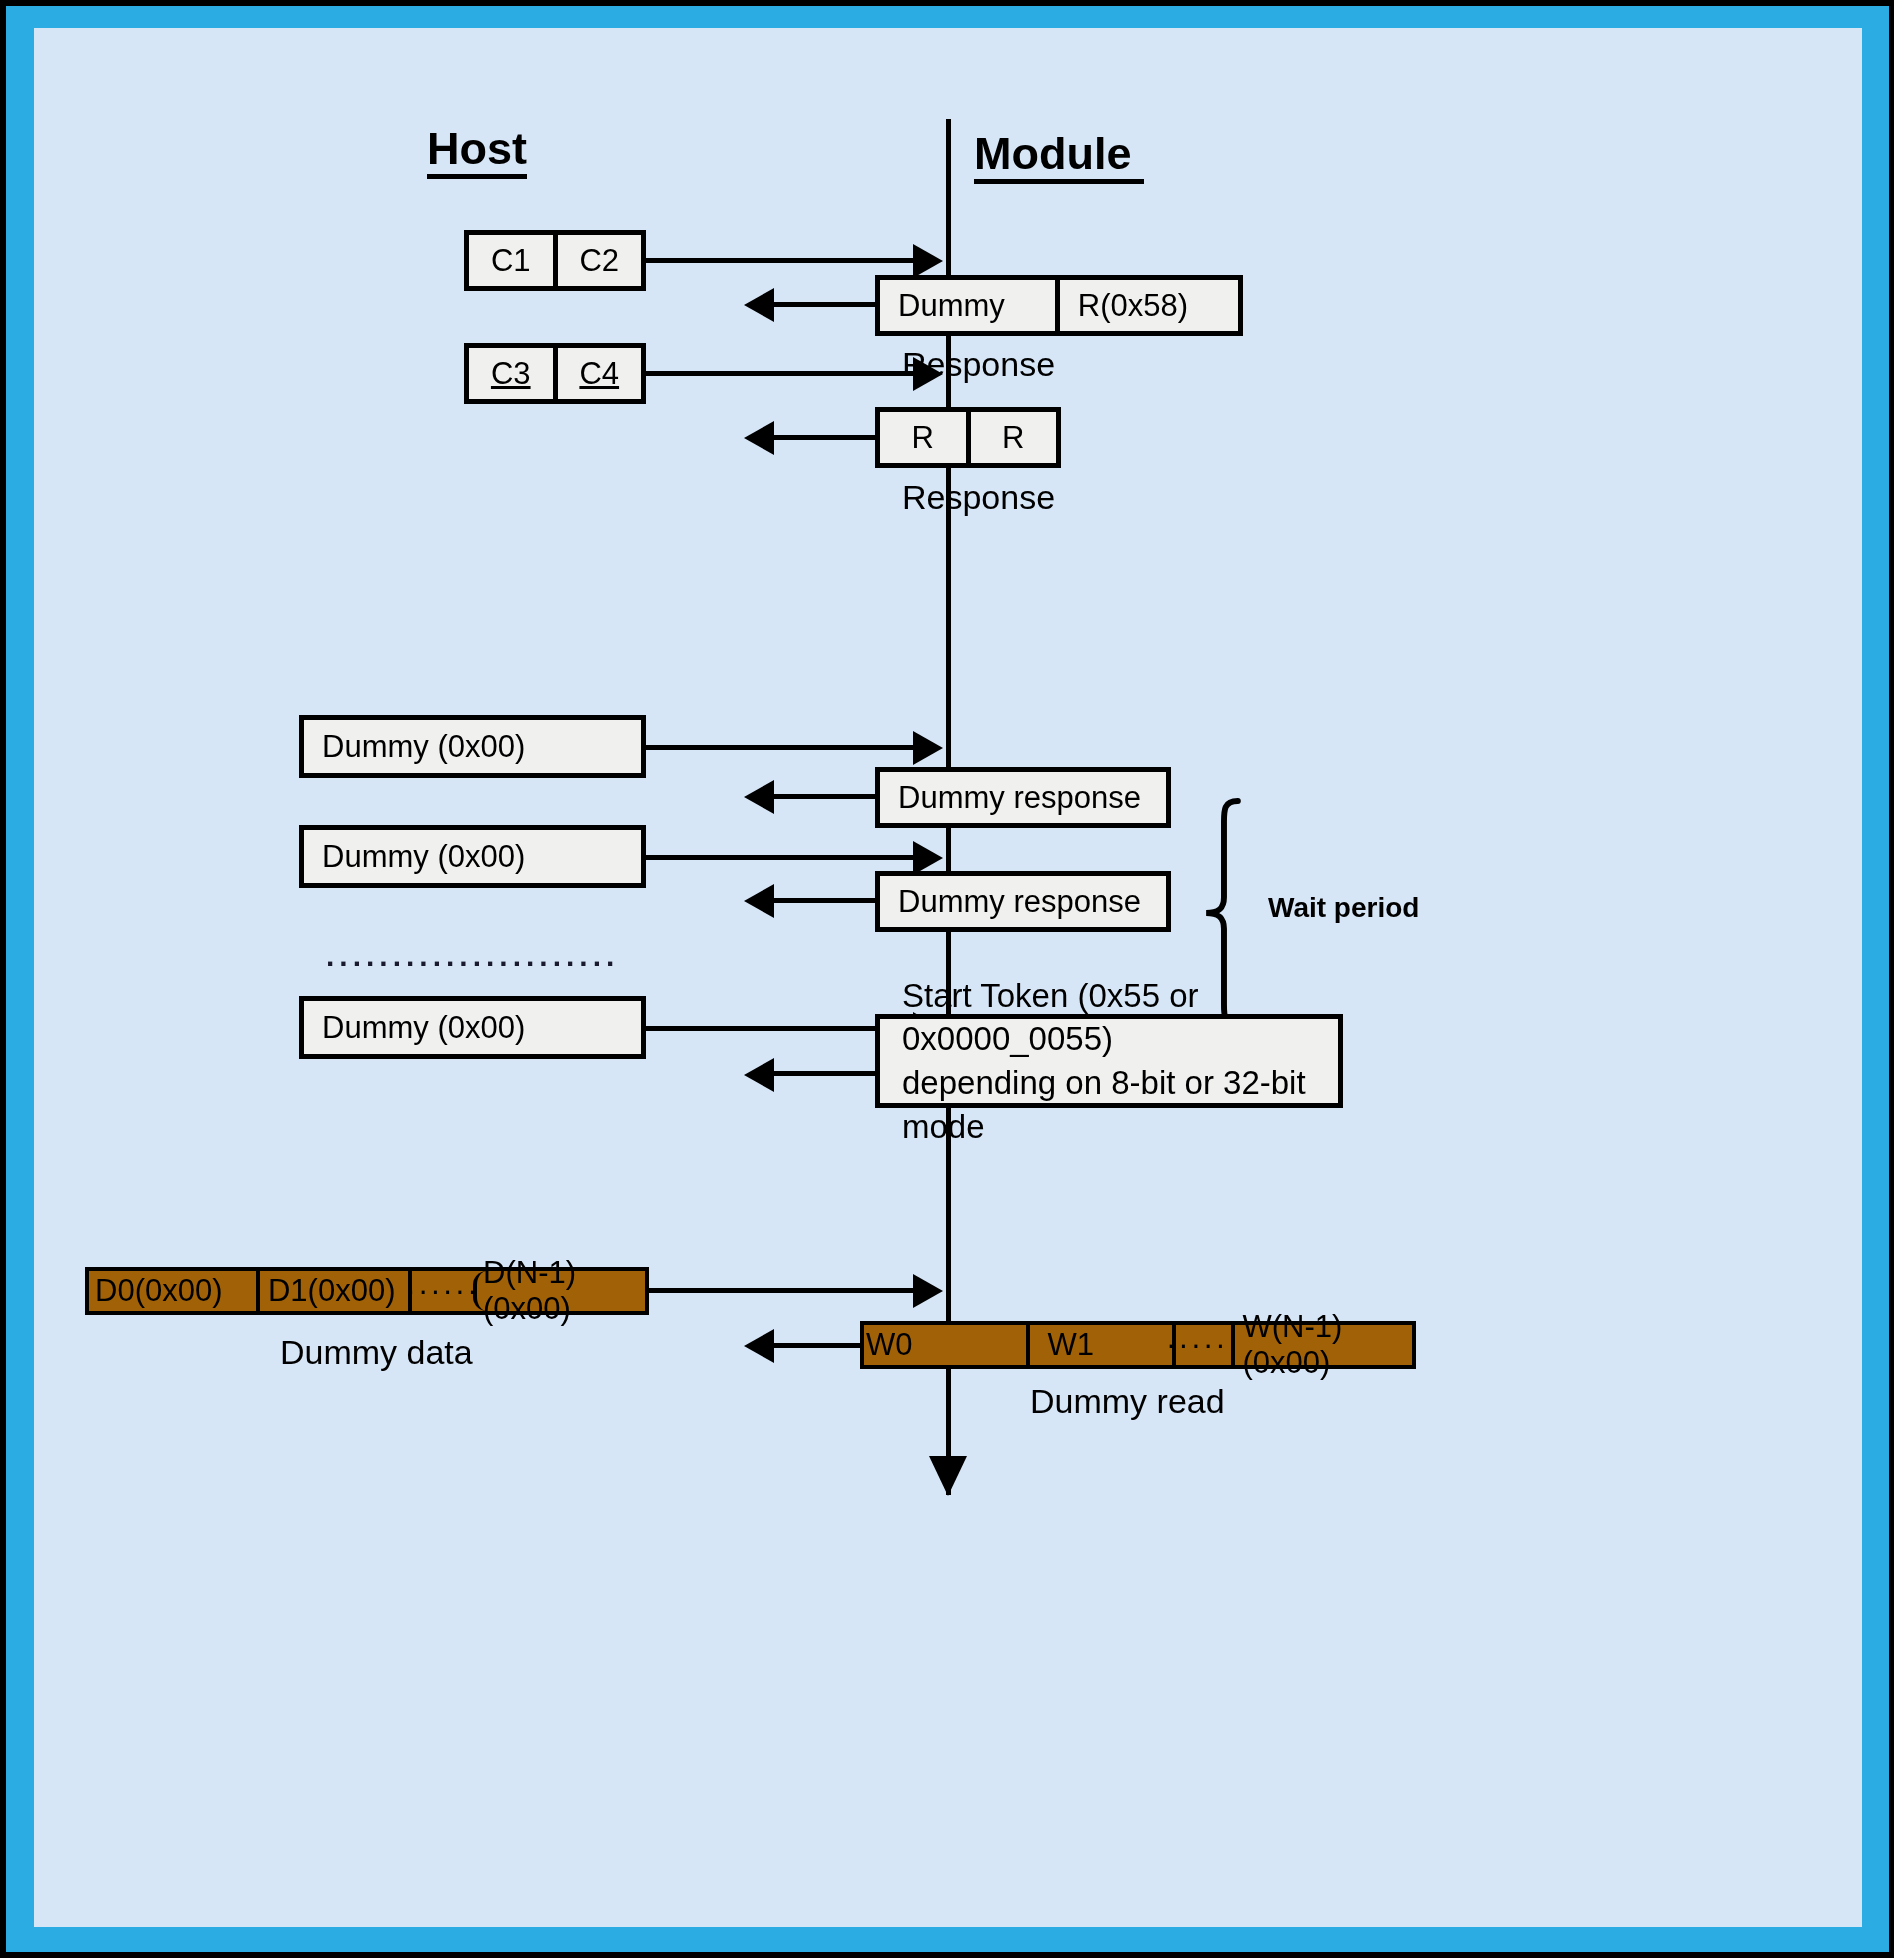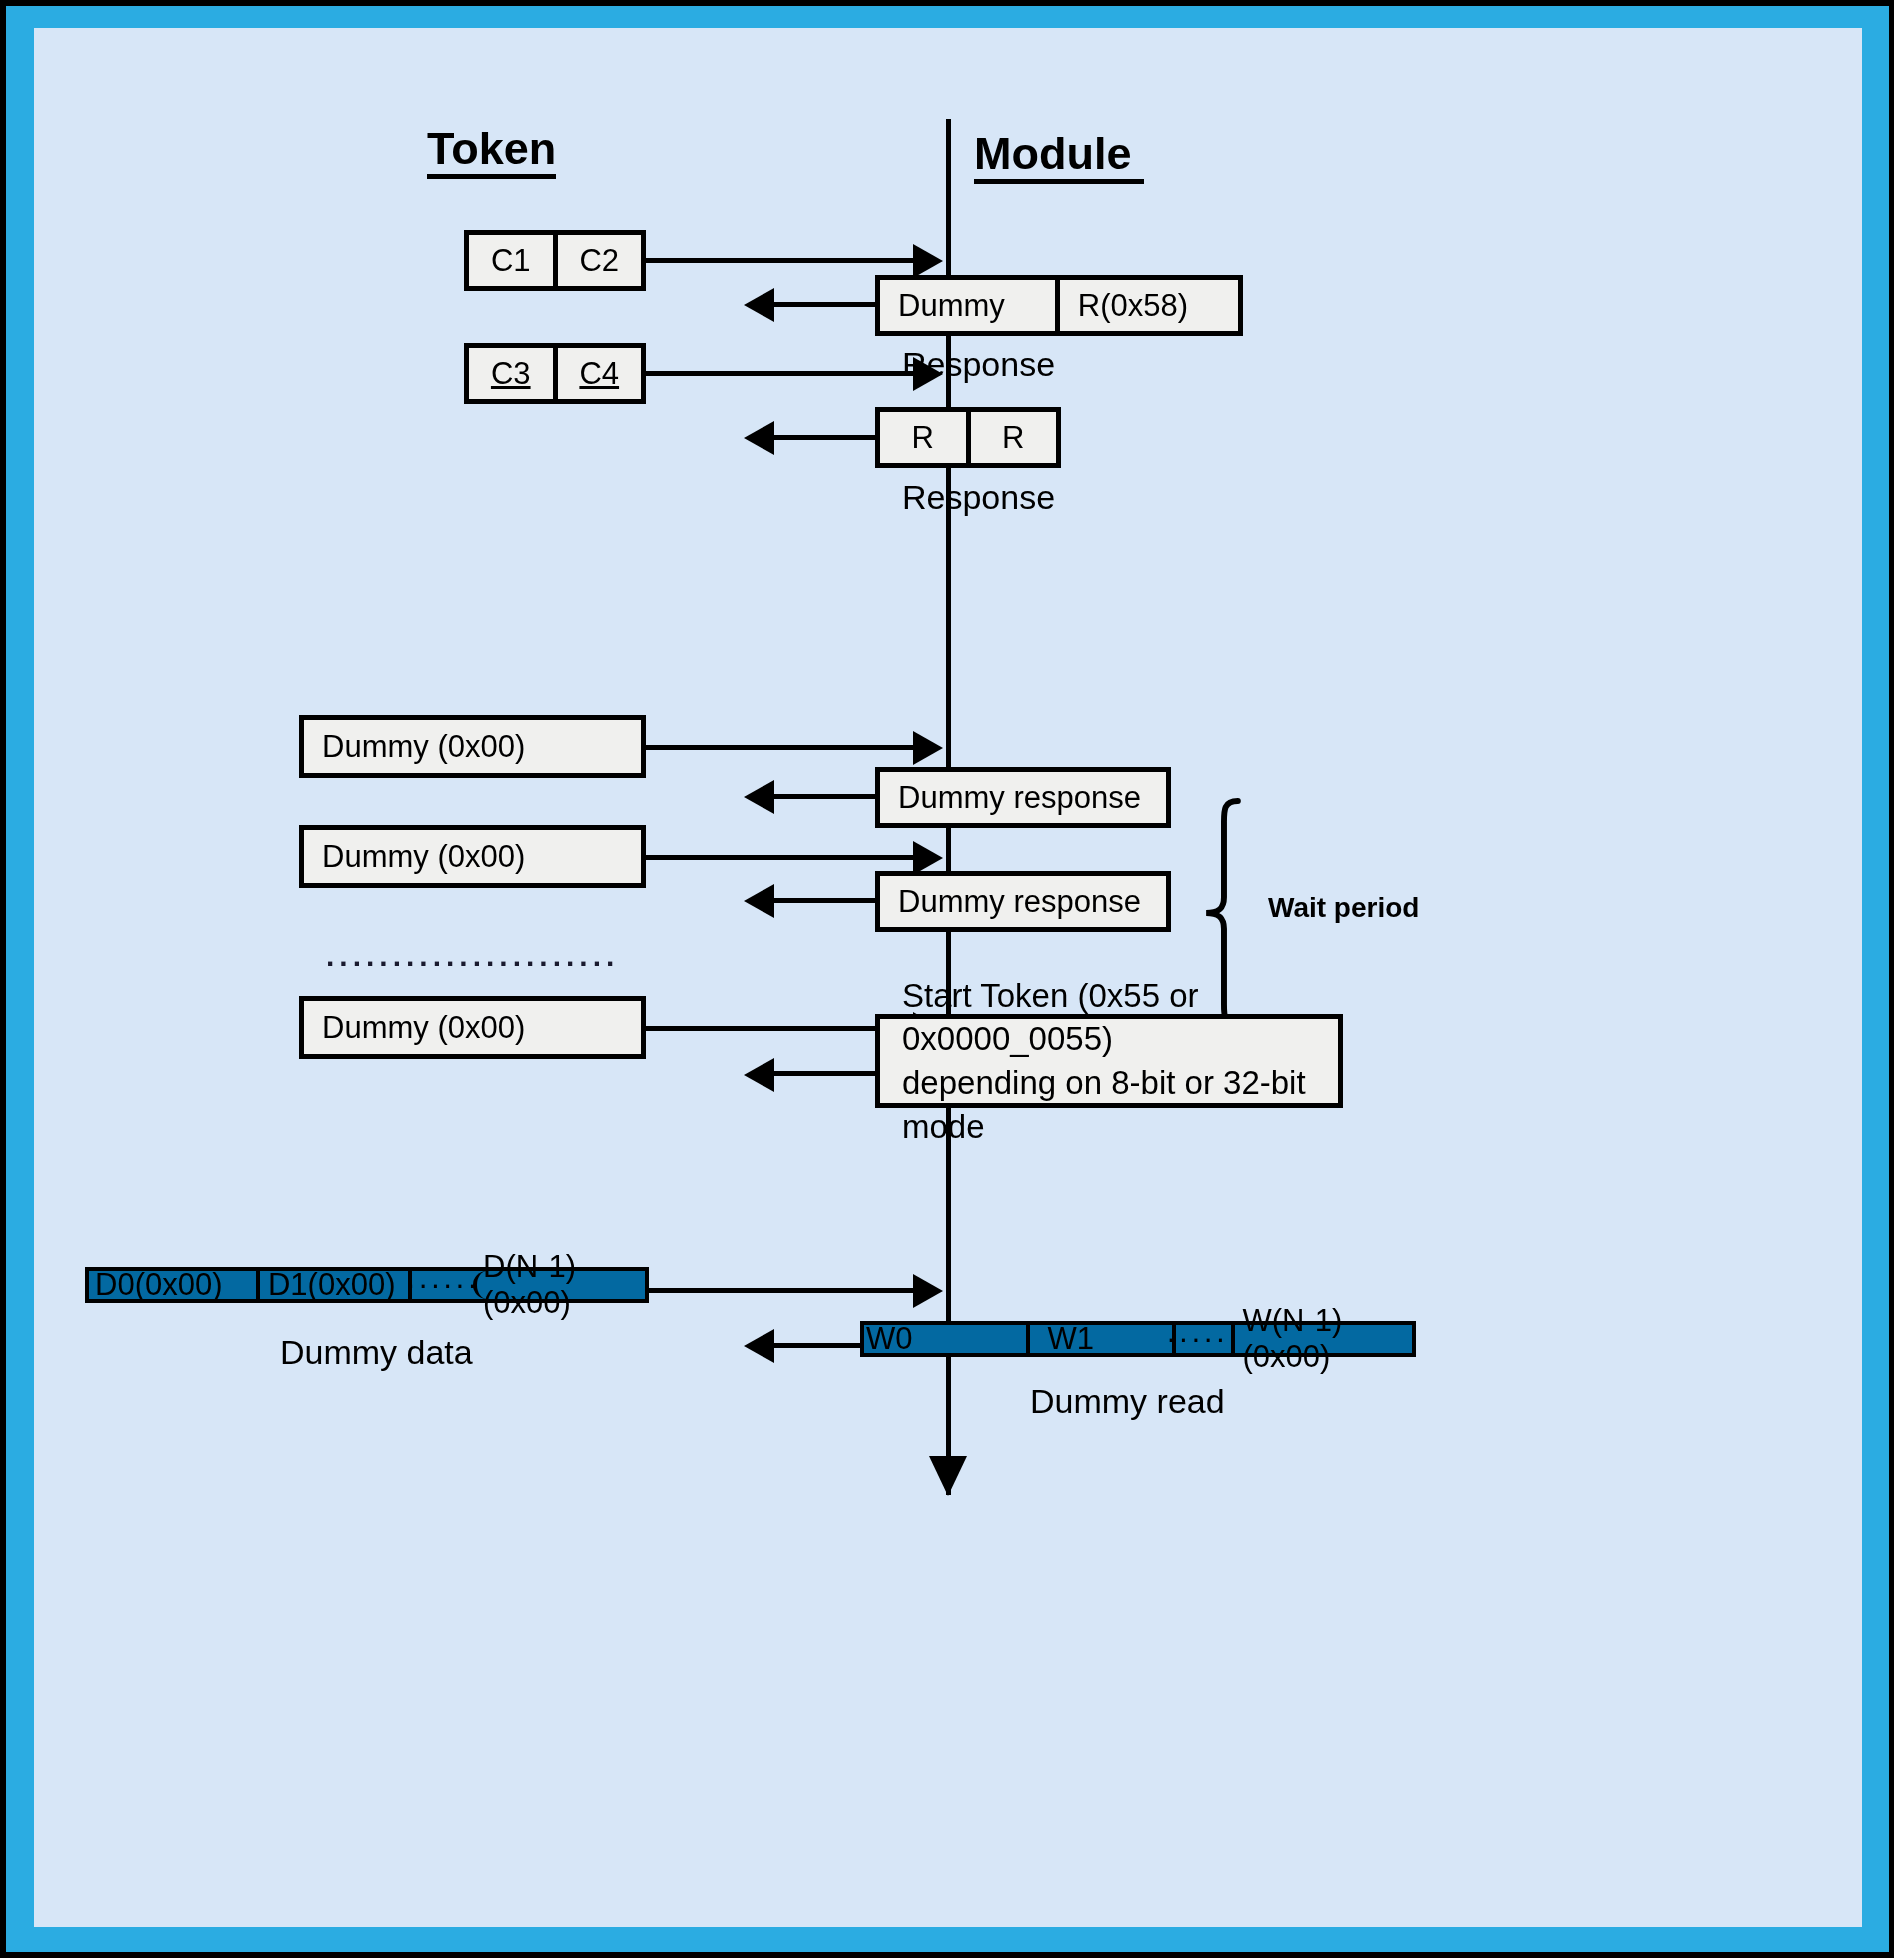--- a/index.html
+++ b/index.html
@@ -103,25 +103,25 @@
   .waitlabel{
     position:absolute;
     font-weight:bold;
     font-size:28px;
     color:#000;
     white-space:nowrap;
   }
   .brace{position:absolute;}
   .smallbox-row{
     position:absolute;
-    background:#0369a1;
+    background:#a16207;
     border:4px solid #000;
     box-sizing:border-box;
     display:flex;
-    height:36px;
+    height:48px;
   }
   .smallbox-row .c{
     display:flex;align-items:center;
     font-size:31px;color:#000;
     box-sizing:border-box;
     height:100%;
   }
   .smallbox-row .c + .c{border-left:4px solid #000;}
   .dotcell{
     justify-content:center;
@@ -132,21 +132,21 @@
 </head>
 <body>
 
 <div id="frame">
   <div id="blueband"></div>
   <div id="canvas">
 
     <div class="lifeline" style="left:912px;top:91px;height:1376px;"></div>
     <div class="lifeline-arrow" style="left:895px;top:1428px;"></div>
 
-    <div class="title" style="left:393px;top:97px;">Token</div>
+    <div class="title" style="left:393px;top:97px;">Host</div>
     <div class="title" style="left:940px;top:102px;">Module </div>
 
     <div class="msgbox" style="left:430px;top:202px;width:182px;height:61px;">
       <div class="cell ctr">C1</div>
       <div class="cell ctr div">C2</div>
     </div>
     <div class="arrowline" style="left:612px;top:230px;width:267px;"></div>
     <div class="arrowhead-r" style="left:879px;top:216px;"></div>
 
     <div class="msgbox" style="left:841px;top:247px;width:368px;height:61px;align-items:flex-end;">

